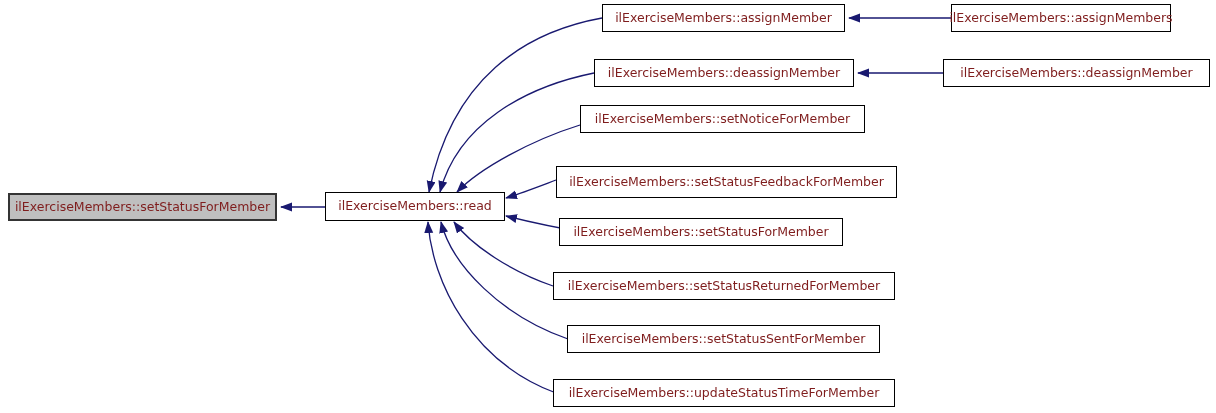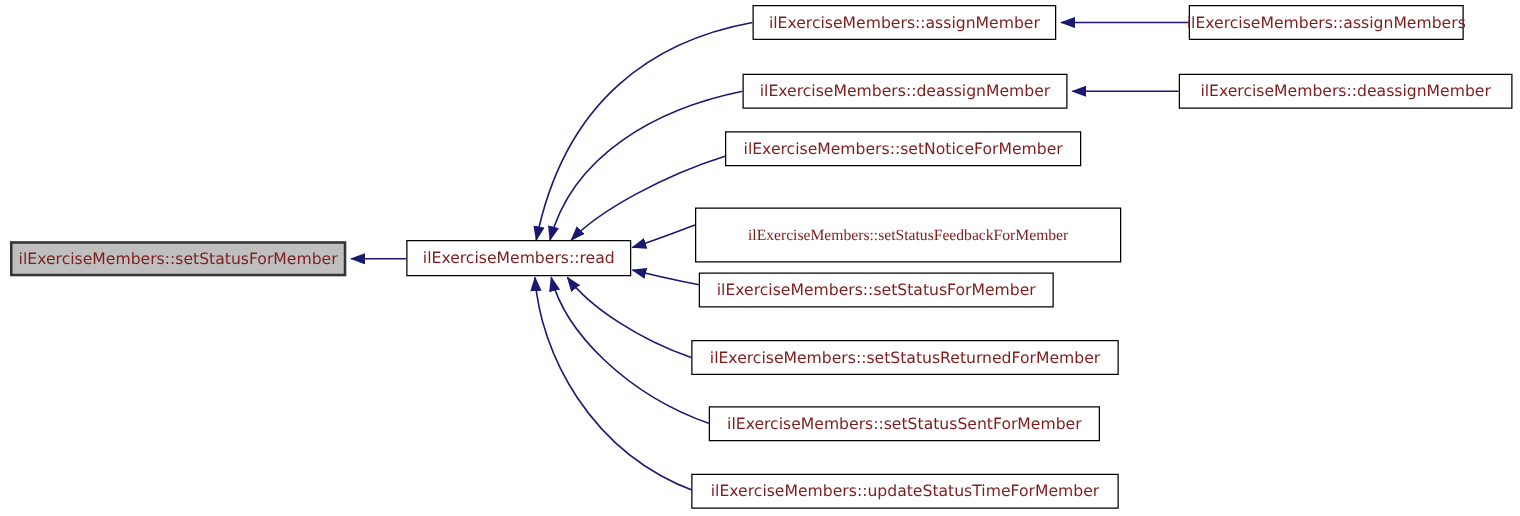--- a/index.html
+++ b/index.html
@@ -94,21 +94,21 @@
   </div>
 
   <div class="node" style="left:943px; top:59px; width:267px; height:28px;">
     <span class="node-label">ilExerciseMembers::deassignMember</span>
   </div>
 
   <div class="node" style="left:580px; top:105px; width:285px; height:28px;">
     <span class="node-label">ilExerciseMembers::setNoticeForMember</span>
   </div>
 
-  <div class="node" style="left:556px; top:166px; width:341px; height:44px;font-family:Liberation Serif, serif;">
+  <div class="node" style="left:556px; top:166px; width:341px; height:32px;">
     <span class="node-label">ilExerciseMembers::setStatusFeedbackForMember</span>
   </div>
 
   <div class="node" style="left:559px; top:218px; width:284px; height:28px;">
     <span class="node-label">ilExerciseMembers::setStatusForMember</span>
   </div>
 
   <div class="node" style="left:553px; top:272px; width:342px; height:28px;">
     <span class="node-label">ilExerciseMembers::setStatusReturnedForMember</span>
   </div>

